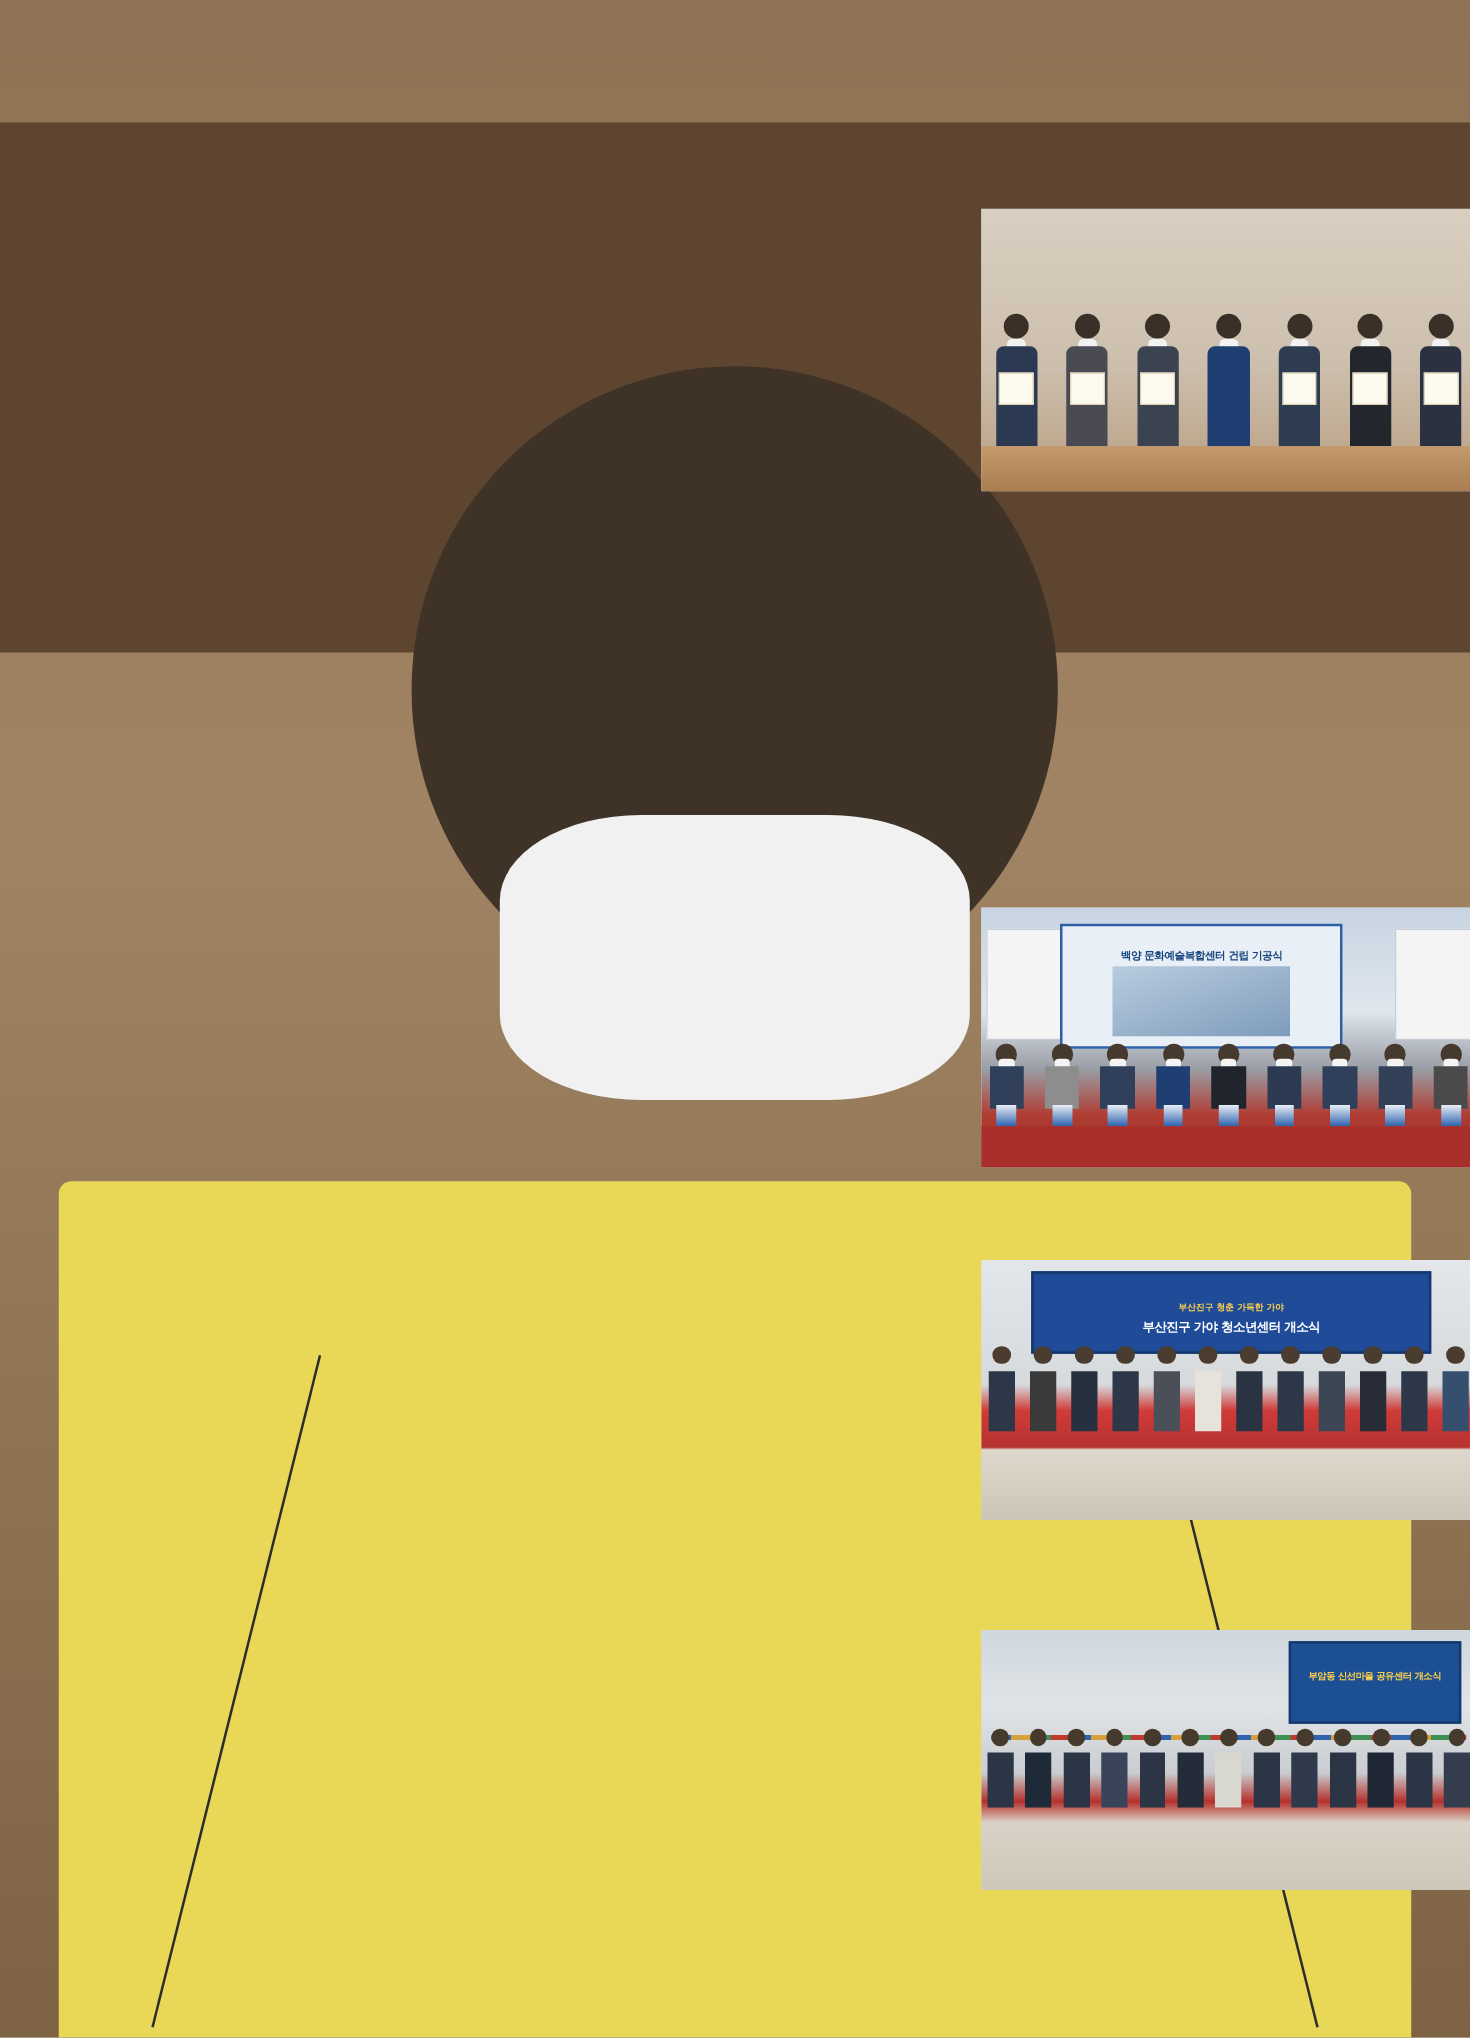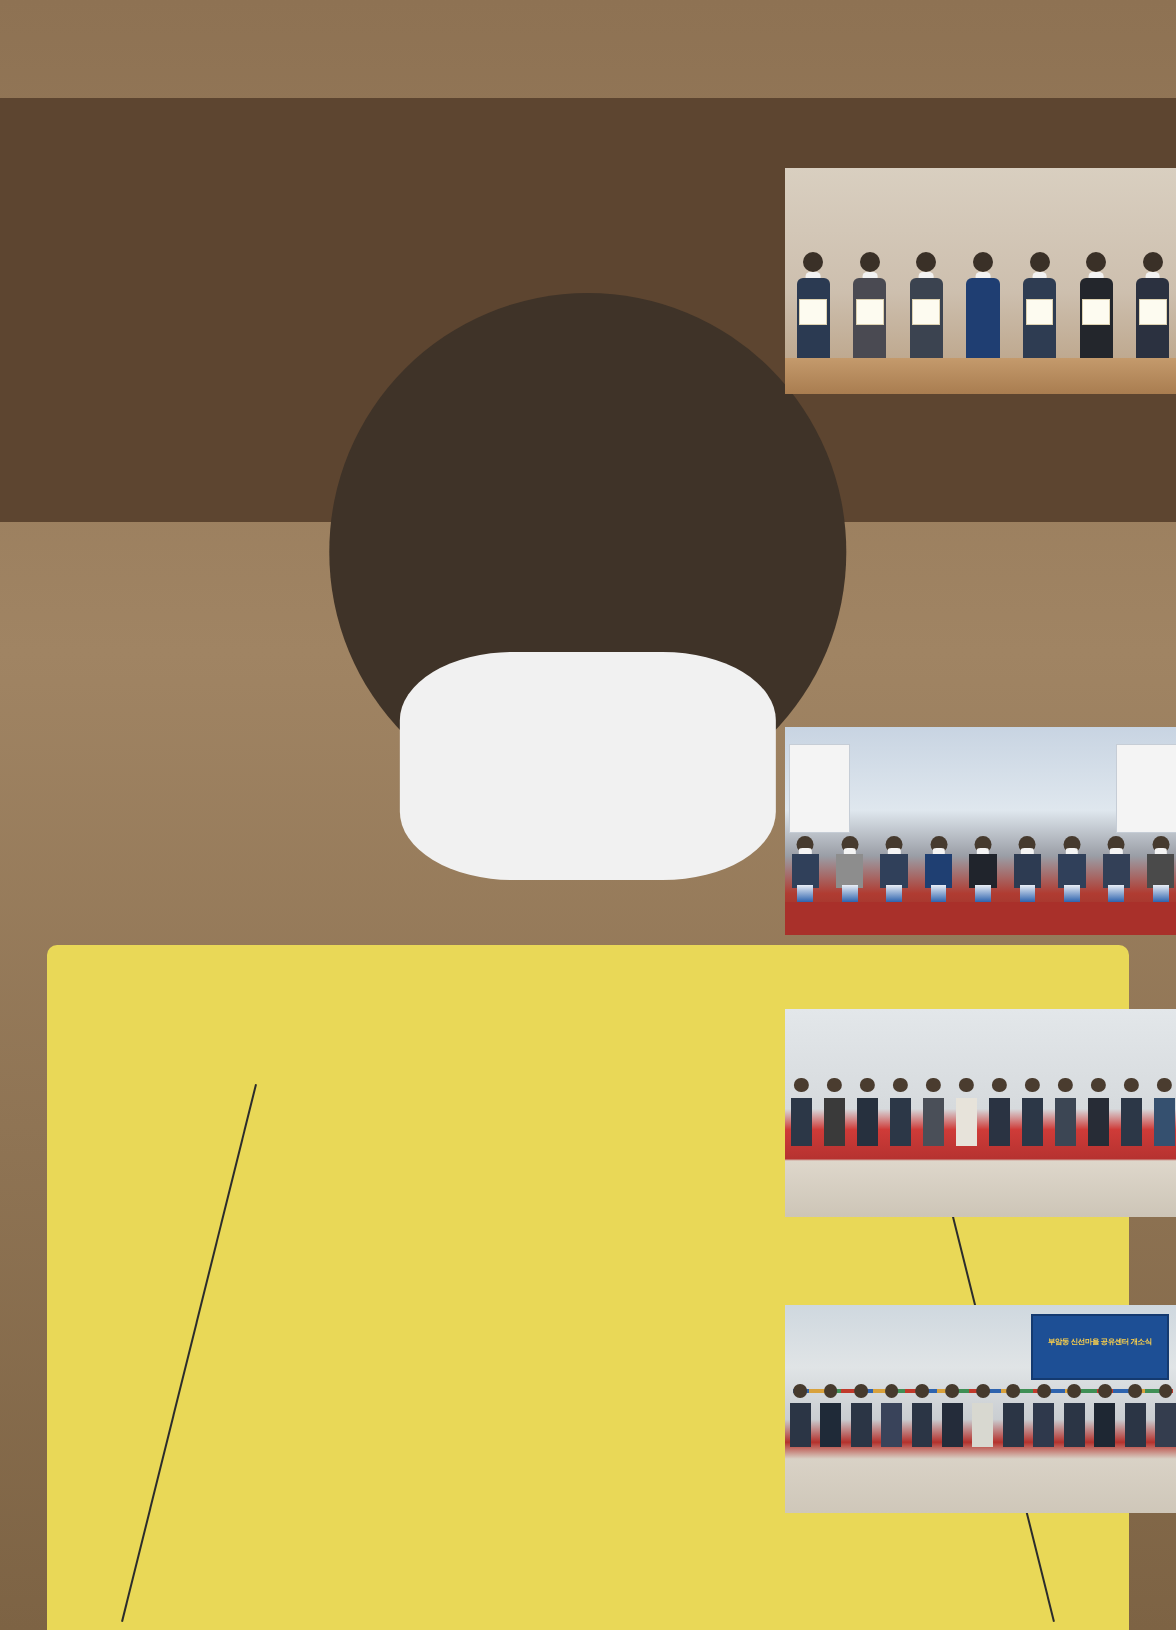--- a/index.html
+++ b/index.html
@@ -126,21 +126,21 @@
   .sceneC{position:absolute;inset:0;background:linear-gradient(180deg,#e3e7ea 0%,#d6dadd 48%,#cf3b38 58%,#b63230 72%,#ded7cb 73%,#cdc5b7 100%);}
   .bannerC{position:absolute;left:10%;top:4%;width:80%;height:30%;background:#1f4b99;border:2px solid #14376f;}
   .bannerC .t1{color:#ffd24a;font-size:7px;font-weight:bold;text-align:center;margin-top:7%;}
   .bannerC .t2{color:#fff;font-size:10px;font-weight:bold;text-align:center;margin-top:4px;letter-spacing:-0.5px;}
   .rowC{position:absolute;left:0;right:0;top:33%;height:33%;display:flex;justify-content:space-around;align-items:flex-end;}
   .personC{width:6.2%;height:100%;position:relative;}
   .personC .h{position:absolute;left:50%;transform:translateX(-50%);top:0;width:58%;padding-bottom:58%;border-radius:50%;background:#4a3c2f;}
   .personC .b{position:absolute;left:6%;right:6%;top:30%;bottom:0;background:#2c3747;}
 
   .sceneD{position:absolute;inset:0;background:linear-gradient(180deg,#cfd8df 0%,#e0e4e6 30%,#c9cdd1 55%,#b4312c 66%,#d9d2c6 74%,#cfc7b9 100%);}
-  .bannerD{position:absolute;left:62%;top:4%;width:34%;height:30%;background:#1d4f95;border:2px solid #143a70;font-family:Liberation Serif, serif;}
+  .bannerD{position:absolute;left:62%;top:4%;width:34%;height:30%;background:#1d4f95;border:2px solid #143a70;}
   .bannerD .t{color:#ffd24a;font-size:7.5px;font-weight:bold;text-align:center;margin-top:16%;letter-spacing:-0.4px;}
   .ribbonD{position:absolute;left:2%;right:2%;top:40%;height:4px;background:repeating-linear-gradient(90deg,#2e63ae 0 16px,#d8a13c 16px 32px,#3f8f55 32px 48px,#c0392b 48px 64px);}
   .rowD{position:absolute;left:0;right:0;top:38%;height:30%;display:flex;justify-content:space-around;align-items:flex-end;}
   .personD{width:6%;height:100%;position:relative;}
   .personD .h{position:absolute;left:50%;transform:translateX(-50%);top:0;width:58%;padding-bottom:58%;border-radius:50%;background:#463a2d;}
   .personD .b{position:absolute;left:6%;right:6%;top:30%;bottom:0;background:#2b3545;}
 
   .scenePort{position:absolute;inset:0;background:linear-gradient(180deg,#8e7253 0%,#a08463 40%,#7d6344 100%);}
   .scenePort .deskbar{position:absolute;left:0;right:0;top:6%;height:26%;background:#5d4530;}
   .scenePort .hd{position:absolute;left:50%;transform:translateX(-50%);top:18%;width:44%;padding-bottom:44%;border-radius:50%;background:#3f3328;}
@@ -366,20 +366,24 @@
       </div>
 
       <div class="beige-banner">
         <span>의정포토뉴스</span>
       </div>
 
       <div class="photo" style="height:208px;">
         <div class="sceneB">
           <div class="sideB l"></div>
             <div class="sideB r"></div>
+          <div class="bannerB">
+            <div class="tt">백양 문화예술복합센터 건립 기공식</div>
+            <div class="bldg"></div>
+          </div>
           <div class="rowB">
             <div class="personB">
                 <div class="h"></div>
                 <div class="m"></div>
                 <div class="b"></div>
                 <div class="st"></div>
               </div>
             <div class="personB">
                 <div class="h"></div>
                 <div class="m"></div>
@@ -433,20 +437,24 @@
         </div>
       </div>
       <div class="ph-cap-title">백양 문화예술복합센터 건립 기공식 참석</div>
       <div class="cap-row">
         <div class="t ph-cap-body">문화예술복합센터 건립 기공식’에 자리를 함께 했다.</div>
         <div class="b ph-cap-body">부산진구의회는 3월 15일 오후 3시 부암동에서 열린 ‘백양</div>
       </div>
 
       <div class="photo" style="height:208px;margin-top:10px;">
         <div class="sceneC">
+          <div class="bannerC">
+            <div class="t1">부산진구 청춘 가득한 가야</div>
+            <div class="t2">부산진구 가야 청소년센터 개소식</div>
+          </div>
           <div class="rowC">
             <div class="personC">
                 <div class="h"></div>
                 <div class="b"></div>
               </div>
             <div class="personC">
                 <div class="h"></div>
                 <div class="b" style="background:#3a3a3a"></div>
               </div>
             <div class="personC">

